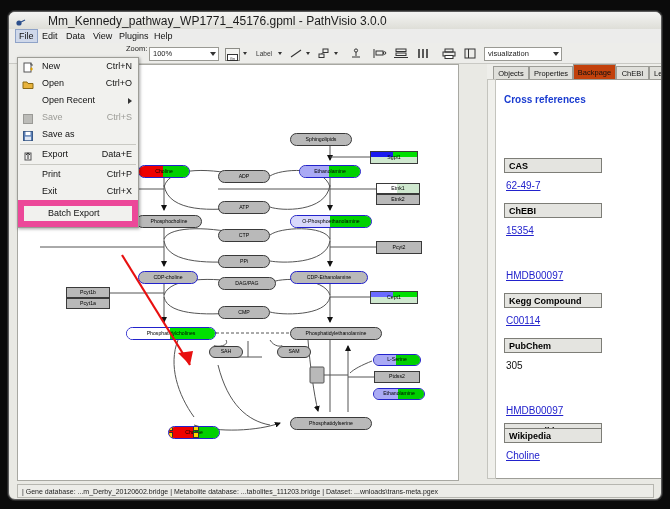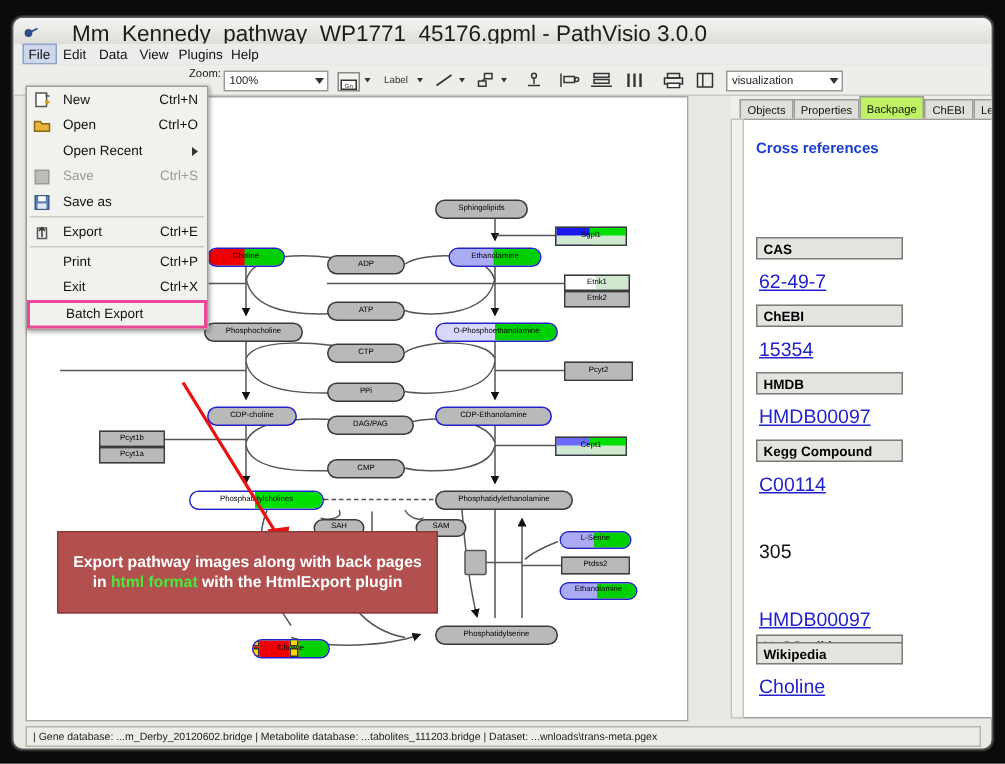--- a/index.html
+++ b/index.html
@@ -5,21 +5,21 @@
   html,body{margin:0;padding:0;}
   body{width:670px;height:509px;background:#000;font-family:"Liberation Sans",sans-serif;overflow:hidden;}
   #root{position:relative;width:670px;height:509px;background:#0b0b0b;}
 
   
   .win{position:absolute;left:8px;top:11px;width:652px;height:487px;background:#e9e9e4;
        border:1px solid #5b5b5b;border-radius:7px;box-shadow:0 0 0 1px #2a2a2a;overflow:hidden;}
   .titlebar{position:absolute;left:0;top:0;width:100%;height:17px;
             background:linear-gradient(#f4f4f2,#dedeD8);border-bottom:1px solid #b9b9b3;}
   .titlebar .tico{position:absolute;left:6px;top:3px;width:11px;height:11px;}
-  .titlebar .ttxt{position:absolute;left:21px;top:2px;font-size:15px;color:#1b1b1b;white-space:nowrap;padding-left:18px;}
+  .titlebar .ttxt{position:absolute;left:21px;top:2px;font-size:12px;color:#1b1b1b;white-space:nowrap;padding-left:18px;}
 
   
   .menubar{position:absolute;left:0;top:17px;width:100%;height:14px;background:#ececeb;border-bottom:1px solid #d6d6d2;}
   .menubar .mi{position:absolute;top:1px;font-size:9px;color:#111;padding:0 3px;line-height:12px;}
   .menubar .mi.sel{background:#cfd8ea;border:1px solid #8fa3c8;top:0px;line-height:12px;}
 
   
   .toolbar{position:absolute;left:0;top:31px;width:100%;height:20px;background:#ededea;border-bottom:1px solid #c9c9c4;}
   .zoomlbl{position:absolute;left:117px;top:1px;font-size:7.5px;color:#222;}
   .combo{position:absolute;border:1px solid #9a9a94;background:#fff;height:12px;}
@@ -32,21 +32,21 @@
   
   .filemenu{position:absolute;left:8px;top:45px;width:120px;background:#f1f1ee;border:1px solid #9d9d97;
             box-shadow:1px 1px 3px rgba(0,0,0,.35);z-index:40;}
   .fm-row{position:relative;height:17px;}
   .fm-row .ic{position:absolute;left:4px;top:2px;width:12px;height:12px;}
   .fm-row .lb{position:absolute;left:24px;top:3px;font-size:9px;color:#111;}
   .fm-row .ac{position:absolute;right:6px;top:3px;font-size:9px;color:#111;text-align:center;}
   .fm-row .sub{position:absolute;right:6px;top:6px;width:0;height:0;border-top:3px solid transparent;border-bottom:3px solid transparent;border-left:4px solid #333;}
   .fm-row.dis .lb,.fm-row.dis .ac{color:#9b9b96;}
   .fm-sep{height:1px;background:#c9c9c3;margin:1px 2px;}
-  .fm-row.hl{border:2px solid #ec4899;height:15px;}
+  .fm-row.hl{border:6px solid #ec4899;height:15px;}
   .fm-row.hl .lb{top:2px;}
 
   
   .canvasWrap{position:absolute;left:8px;top:52px;width:440px;height:415px;background:#fff;border:1px solid #a8a8a2;overflow:hidden;}
   .canvas{position:absolute;left:0;top:0;width:440px;height:415px;}
 
   
   .node{position:absolute;box-sizing:border-box;display:flex;align-items:center;justify-content:center;
         font-size:5.2px;color:#000;text-align:center;line-height:1;overflow:hidden;white-space:nowrap;}
   .meta{background:#b9b9b9;border:1px solid #3a3a3a;border-radius:7px;}
@@ -61,26 +61,26 @@
            border:1px solid #8d3a39;color:#fff;font-size:10.5px;font-weight:bold;text-align:center;
            display:flex;align-items:center;justify-content:center;padding:0 6px;box-sizing:border-box;z-index:30;line-height:13px;}
   .callout .hi{color:#49e83a;}
   .arrowRed{position:absolute;z-index:29;}
 
   
   .sidepanel{position:absolute;left:478px;top:52px;width:197px;height:415px;background:#eeeeea;}
   .tabstrip{position:absolute;left:6px;top:0;width:191px;height:15px;}
   .tab{position:absolute;top:2px;height:13px;background:#e0e0db;border:1px solid #9d9d97;border-bottom:none;
        font-size:7.5px;color:#111;display:flex;align-items:center;justify-content:center;padding:0 3px;box-sizing:border-box;}
-  .tab.active{background:#bef264;top:0;height:15px;font-size:7.5px;z-index:5;}
+  .tab.active{background:#c2410c;top:0;height:15px;font-size:7.5px;z-index:5;}
   .panelbody{position:absolute;left:6px;top:15px;width:184px;height:398px;background:#fff;border:1px solid #9d9d97;overflow:hidden;}
   .xrefTitle{position:absolute;left:10px;top:14px;font-size:10px;font-weight:bold;color:#1a3cd0;}
   .xrefHead{position:absolute;left:10px;height:15px;background:#e4e4e0;border:1px solid #7d7d77;
             font-size:9px;font-weight:bold;color:#000;display:flex;align-items:center;padding-left:4px;box-sizing:border-box;width:98px;}
-  .xrefVal{position:absolute;left:12px;font-size:13px;color:#2222cc;text-decoration:underline;}
+  .xrefVal{position:absolute;left:12px;font-size:10px;color:#2222cc;text-decoration:underline;}
   .xrefVal.plain{color:#111;text-decoration:none;}
 
   
   .sbV{position:absolute;width:7px;background:#f0f0ec;border:1px solid #c4c4be;}
 
   
   .statusbar{position:absolute;left:8px;top:472px;width:637px;height:14px;background:#eceCE8;border:1px solid #b6b6b0;
              font-size:7px;color:#222;display:flex;align-items:center;padding-left:4px;box-sizing:border-box;white-space:nowrap;}
 </style>
 </head>
@@ -384,25 +384,20 @@
             <span class="half" style="right: 0px; width: 23px; background: rgb(185, 185, 185);"></span>
             <span class="lbl">Ptdss2</span>
           </div>
         </div>
 
       <svg class="arrowRed" style="left:0;top:0;width:440px;height:415px;">
         <line x1="104" y1="190" x2="172" y2="300" stroke="#e81010" stroke-width="2.2"></line>
         <path d="M172,300 L160,288 L175,286 z" fill="#e81010"></path>
       </svg>
 
-      <div class="callout">
-        <span>
-          <span>Export pathway images along with back pages in </span><span class="hi">html format</span><span> with the HtmlExport plugin</span>
-        </span>
-      </div>
     </div>
 
     <div class="filemenu">
       <div class="fm-row">
         <span class="ic">
           <svg width="12" height="12" viewBox="0 0 12 12">
               <rect x="2" y="1" width="7" height="9" fill="#fff" stroke="#555"></rect>
               <path d="M9,1 L9,3 L11,3" fill="none" stroke="#555"></path>
               <path d="M8,7 L11,7 M9.5,5.5 L9.5,8.5" stroke="#e0a000" stroke-width="1.2"></path>
             </svg>
@@ -445,21 +440,21 @@
       </div>
       <div class="fm-sep"></div>
       <div class="fm-row">
         <span class="ic">
           <svg width="12" height="12" viewBox="0 0 12 12">
               <rect x="3" y="3" width="6" height="7" fill="#eee" stroke="#555"></rect>
               <path d="M6,9 L6,3 M4,5 L6,2.8 L8,5" stroke="#333" fill="none"></path>
             </svg>
         </span>
         <span class="lb">Export</span>
-        <span class="ac">Ctrl+E</span>
+        <span class="ac">Data+E</span>
       </div>
       <div class="fm-sep"></div>
       <div class="fm-row">
         <span class="lb">Print</span>
         <span class="ac">Ctrl+P</span>
       </div>
       <div class="fm-row">
         <span class="lb">Exit</span>
         <span class="ac">Ctrl+X</span>
       </div>
@@ -478,26 +473,26 @@
       </div>
       <div class="panelbody">
         <div class="xrefTitle">Cross references</div>
 
         <div class="xrefHead" style="top:78px;">CAS</div>
         <div class="xrefVal" style="top:100px;">62-49-7</div>
 
         <div class="xrefHead" style="top:123px;">ChEBI</div>
         <div class="xrefVal" style="top:145px;">15354</div>
 
-        <div class="xrefHead" style="top:168px;">HMDB</div>
         <div class="xrefVal" style="top:190px;">HMDB00097</div>
 
         <div class="xrefHead" style="top:213px;">Kegg Compound</div>
         <div class="xrefVal" style="top:235px;">C00114</div>
 
+        <div class="xrefHead" style="top:258px;">PubChem</div>
         <div class="xrefVal plain" style="top:280px;">305</div>
 
         <div class="xrefHead" style="top:303px;margin-top:40px;">NuGO wiki</div>
         <div class="xrefVal" style="top:325px;">HMDB00097</div>
 
         <div class="xrefHead" style="top:348px;">Wikipedia</div>
         <div class="xrefVal" style="top:370px;">Choline</div>
 
       </div>
       <div class="sbV" style="left:0px;top:15px;height:398px;"></div>

